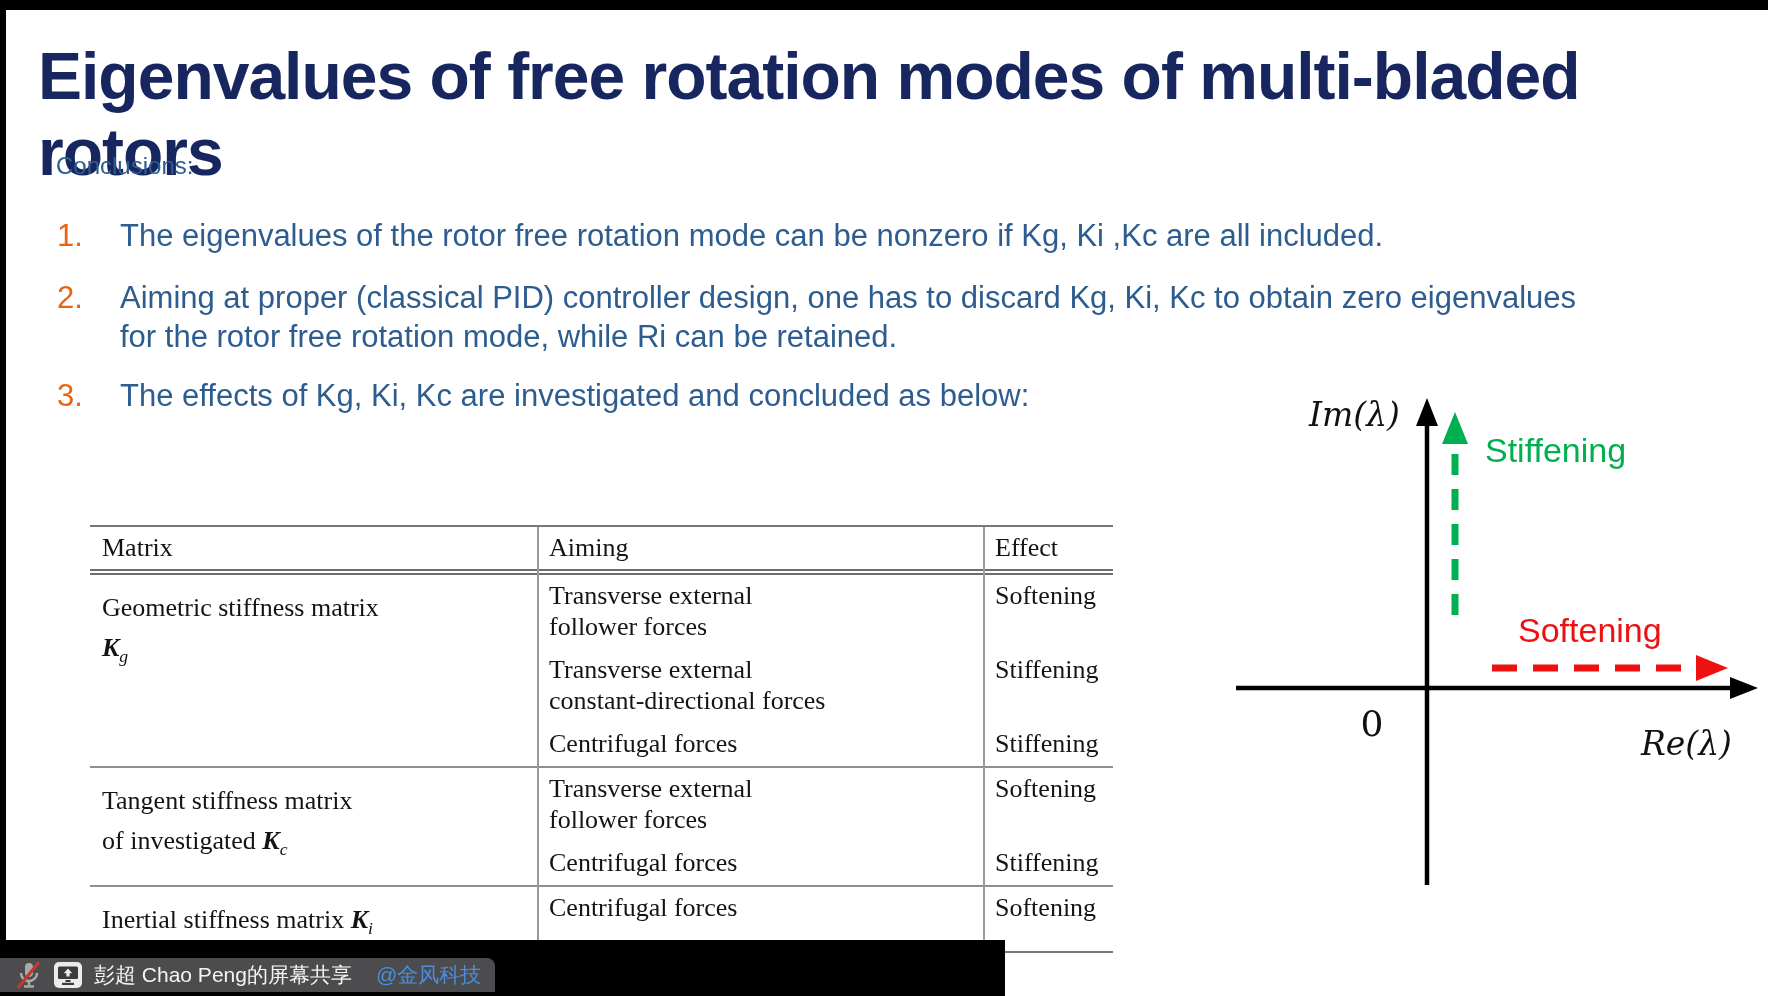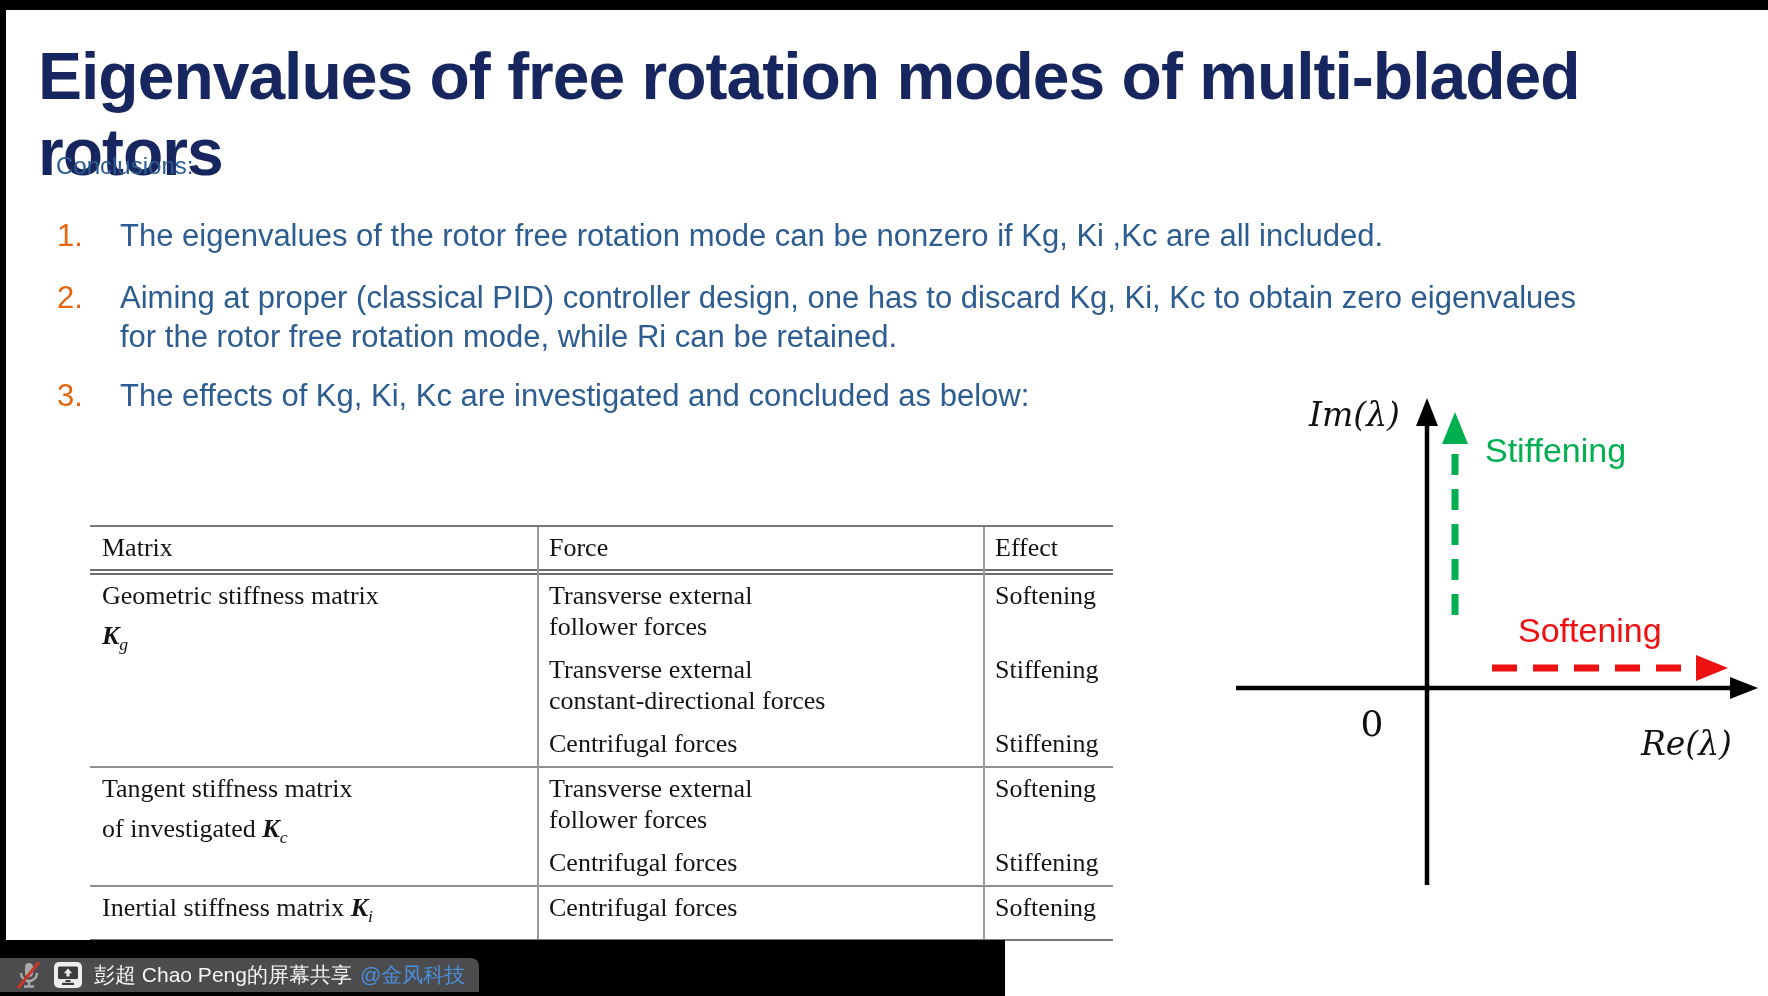--- a/index.html
+++ b/index.html
@@ -19,41 +19,41 @@
   
   .dtable{position:absolute;left:90px;top:525px;width:1023px;
           border-top:2px solid #787878;border-bottom:2px solid #787878;
           font-family:"Liberation Serif","DejaVu Serif",serif;font-size:26px;color:#141414;}
   .vline{position:absolute;top:0;bottom:0;width:2px;background:#9a9a9a;}
   .vline1{left:447px;} .vline2{left:893px;}
   .thead{display:grid;grid-template-columns:447px 446px 130px;border-bottom:6px double #6e6e6e;}
   .th{padding:6px 0 6px 12px;}
   .tgroup{display:grid;grid-template-columns:447px 576px;border-bottom:2px solid #8f8f8f;}
   .tgroup:last-child{border-bottom:none;}
-  .mcell{padding:5px 0 7px 12px;line-height:31px;}
+  .mcell{padding:5px 0 7px 12px;line-height:31px;margin-top:12px;}
   .ksym{font-weight:bold;font-style:italic;}
   sub.ksub{font-size:68%;font-style:italic;}
   .entry{display:grid;grid-template-columns:446px 130px;}
   .fcell{padding:5px 0 7px 12px;line-height:31px;}
   .ecell{padding:5px 0 7px 12px;line-height:31px;}
 
   
   .diagram{position:absolute;left:1140px;top:350px;}
   .mathlabel{font-family:"DejaVu Serif","Liberation Serif",serif;font-style:italic;font-size:33px;fill:#111;}
   .zerolabel{font-family:"DejaVu Serif","Liberation Serif",serif;font-size:36px;fill:#111;}
   .dirlabel{font-family:"Liberation Sans",sans-serif;font-size:34px;}
 
   
   .bottom-strip{position:absolute;left:0;top:940px;width:1005px;height:56px;background:#000;}
   .share-bar{position:absolute;left:0;top:958px;height:34px;display:inline-flex;align-items:center;
              background:#4c4c4f;border-top-right-radius:8px;padding-right:14px;white-space:nowrap;}
   .share-bar .mic{margin-left:16px;}
   .share-bar .mon{margin-left:12px;}
   .share-text{margin-left:12px;font-size:21px;color:#f4f4f4;}
-  .share-mention{margin-left:8px;font-size:21px;color:#4a8fdc;cursor:pointer;}
+  .share-mention{margin-left:24px;font-size:21px;color:#4a8fdc;cursor:pointer;}
 </style>
 </head>
 <body>
 
 <div class="screen">
   <div class="frame-top"></div>
   <div class="frame-left"></div>
 
   <div class="title">Eigenvalues of free rotation modes of multi-bladed rotors</div>
   <div class="conclusions">Conclusions:</div>
@@ -70,21 +70,21 @@
     <span class="num">3.</span>
     <span class="litext">The effects of Kg, Ki, Kc are investigated and concluded as below:</span>
   </div>
 
   <div class="dtable">
     <div class="vline vline1"></div>
     <div class="vline vline2"></div>
 
     <div class="thead">
       <div class="th">Matrix</div>
-      <div class="th">Force</div>
+      <div class="th">Aiming</div>
       <div class="th">Effect</div>
     </div>
 
     <div class="tgroup">
       <div class="mcell">
         <div class="mline"><span>Geometric stiffness matrix</span><span class="ksym"></span><sub class="ksub"></sub></div>
         <div class="mline"><span></span><span class="ksym">K</span><sub class="ksub">g</sub></div>
       </div>
       <div class="entries">
         <div class="entry">

